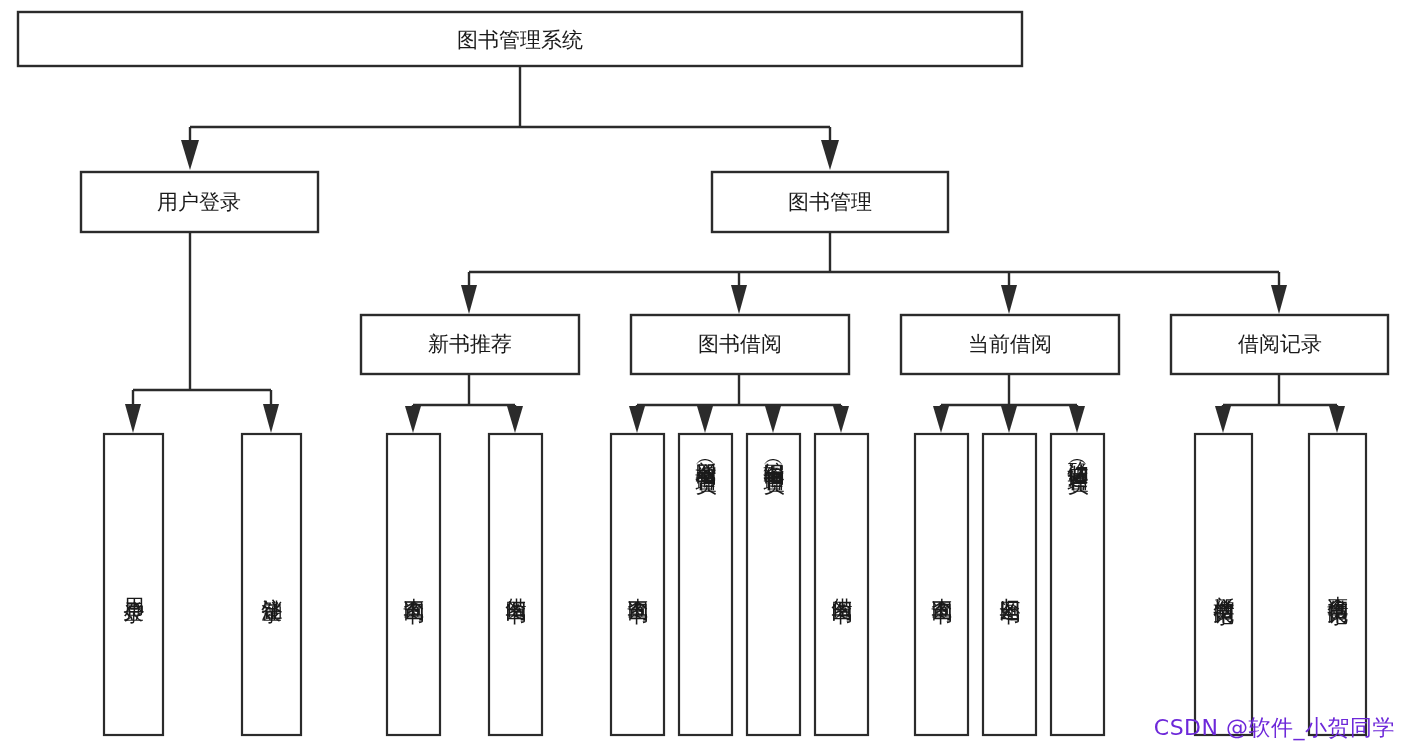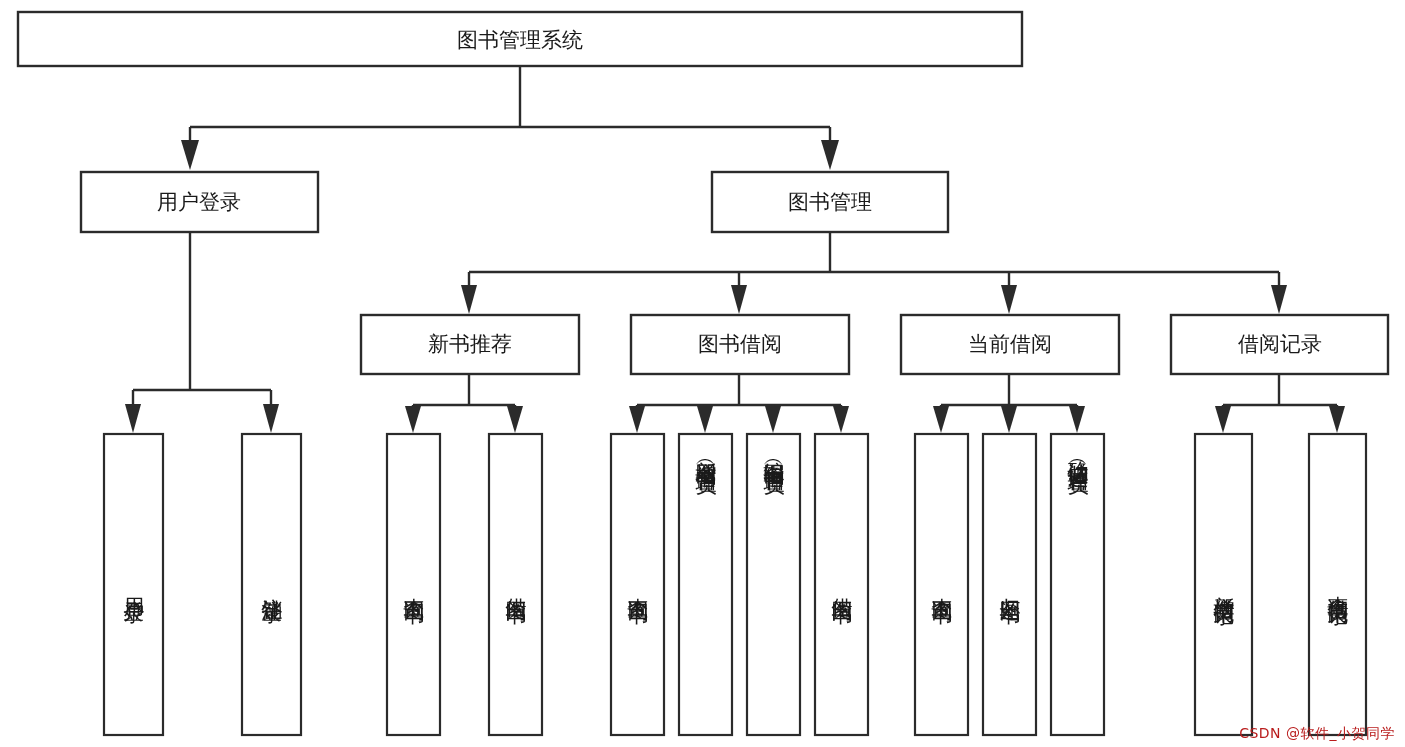--- a/index.html
+++ b/index.html
@@ -72,22 +72,22 @@
     letter-spacing: 2px;
     line-height: 1;
     white-space: nowrap;
     text-align: center;
   }
   .watermark {
     position: absolute;
     right: 10px;
     bottom: 4px;
     font-family: "DejaVu Sans", "Liberation Sans", sans-serif;
-    font-size: 14px;
-    color: #b91c1c;
+    font-size: 22px;
+    color: #6d28d9;
     white-space: nowrap;
     letter-spacing: 0.5px;
   }
 </style>
 </head>
 <body>
 
 <div id="diagram-root">
 
   <svg id="flow-svg" viewBox="0 0 1405 747">

